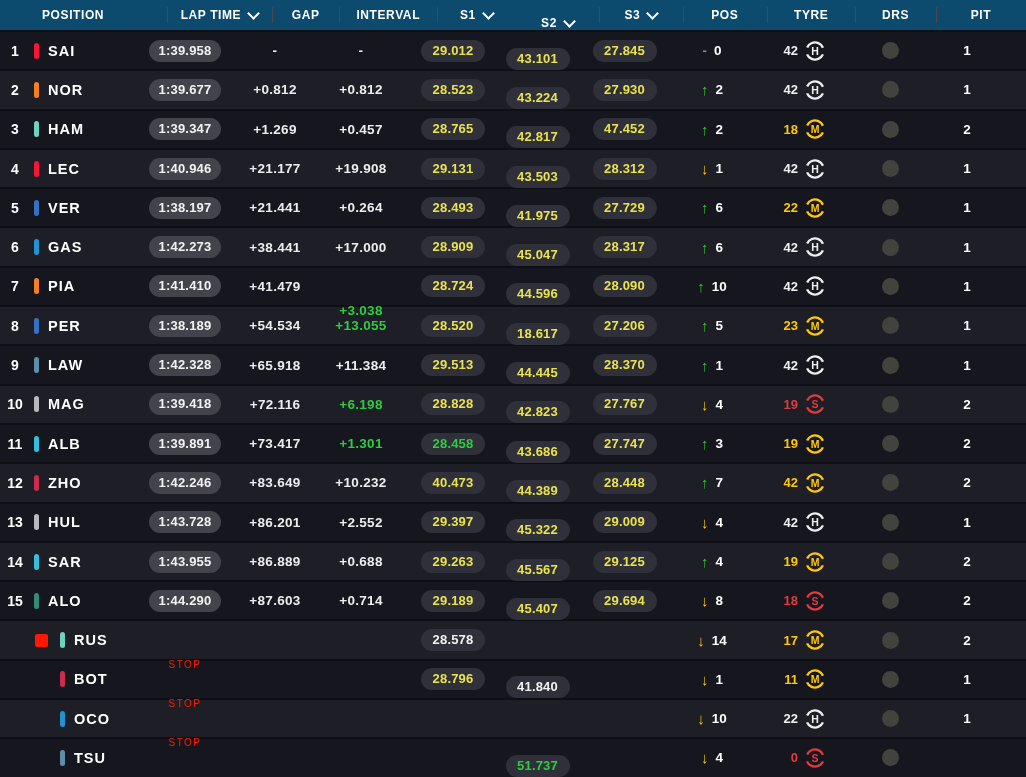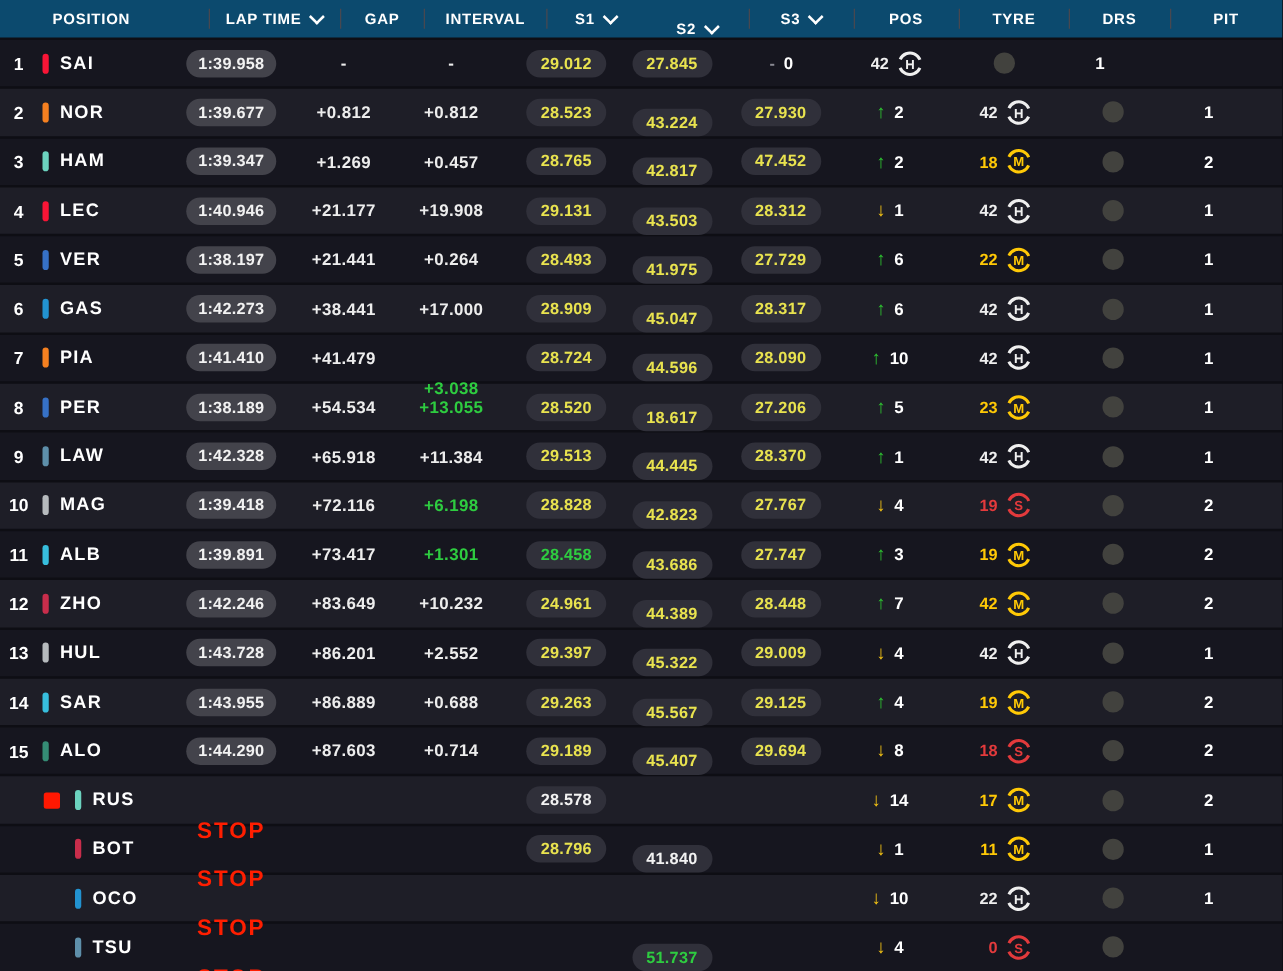--- a/index.html
+++ b/index.html
@@ -36,21 +36,21 @@
   .c-left{justify-content:flex-start;}
   .posnum{width:26px;margin-left:2px;text-align:center;color:#fff;font-weight:bold;font-size:14px;}
   .status{width:26px;display:flex;justify-content:center;align-items:center;}
   .square{width:13px;height:13px;border-radius:2px;}
   .teambar{width:5px;height:16px;border-radius:2.5px;margin-left:6px;}
   .tla{color:#fff;font-weight:bold;font-size:14.5px;letter-spacing:1px;margin-left:9px;}
   .pill{border-radius:12px;height:22px;line-height:22px;text-align:center;
         font-weight:bold;font-size:13px;letter-spacing:.2px;}
   .lap-pill{background:#43434b;color:#f2f2f2;width:72px;}
   .sector-pill{background:#30303a;width:64px;}
-  .stop{font-weight:bold;font-size:18px;letter-spacing:1.5px;margin-top:48px;}
+  .stop{font-weight:normal;font-size:10px;letter-spacing:1.5px;margin-top:48px;}
   .plain{color:#ededed;font-weight:bold;font-size:13.5px;letter-spacing:.3px;}
   .arrow{font-size:15px;font-weight:bold;line-height:1;}
   .pc-num{color:#fff;font-weight:bold;font-size:13.5px;margin-left:7px;}
   .pc-dash{color:#8a8a93;font-weight:bold;font-size:13px;}
   .tyre-laps{font-weight:bold;font-size:13px;min-width:20px;text-align:right;margin-right:6px;}
   .drs-dot{width:17px;height:17px;border-radius:50%;background:#42423e;}
   .pit-num{color:#fff;font-weight:bold;font-size:13.5px;}
   .c-pit{padding-right:24px;box-sizing:border-box;}
 </style>
 </head>
@@ -109,20 +109,23 @@
     </div>
     <div class="cell w-gap">
       <span class="plain">-</span>
     </div>
     <div class="cell w-int">
       <span class="plain">-</span>
     </div>
     <div class="cell w-s1">
       <span class="pill sector-pill" style="color: rgb(233, 227, 79);">29.012</span>
     </div>
+    <div class="cell w-s2">
+      <span class="pill sector-pill" style="color: rgb(233, 227, 79);">43.101</span>
+    </div>
     <div class="cell w-s3">
       <span class="pill sector-pill" style="color: rgb(233, 227, 79);">27.845</span>
     </div>
     <div class="cell w-pos">
       <span class="arrow pc-dash">-</span>
       <span class="pc-num">0</span>
     </div>
     <div class="cell w-tyre">
       <span class="tyre-laps" style="color: rgb(239, 239, 239);">42</span>
       <svg width="22" height="22" viewBox="0 0 22 22">
@@ -588,21 +591,21 @@
     <div class="cell w-lap">
       <span class="pill lap-pill">1:42.246</span>
     </div>
     <div class="cell w-gap">
       <span class="plain">+83.649</span>
     </div>
     <div class="cell w-int">
       <span class="plain">+10.232</span>
     </div>
     <div class="cell w-s1">
-      <span class="pill sector-pill" style="color: rgb(233, 227, 79);">24.961</span>
+      <span class="pill sector-pill" style="color: rgb(233, 227, 79);">40.473</span>
     </div>
     <div class="cell w-s2">
       <span class="pill sector-pill" style="color: rgb(233, 227, 79);">44.389</span>
     </div>
     <div class="cell w-s3">
       <span class="pill sector-pill" style="color: rgb(233, 227, 79);">28.448</span>
     </div>
     <div class="cell w-pos">
       <span class="arrow" style="color: rgb(46, 196, 49);">↑</span>
       <span class="pc-num">7</span>

